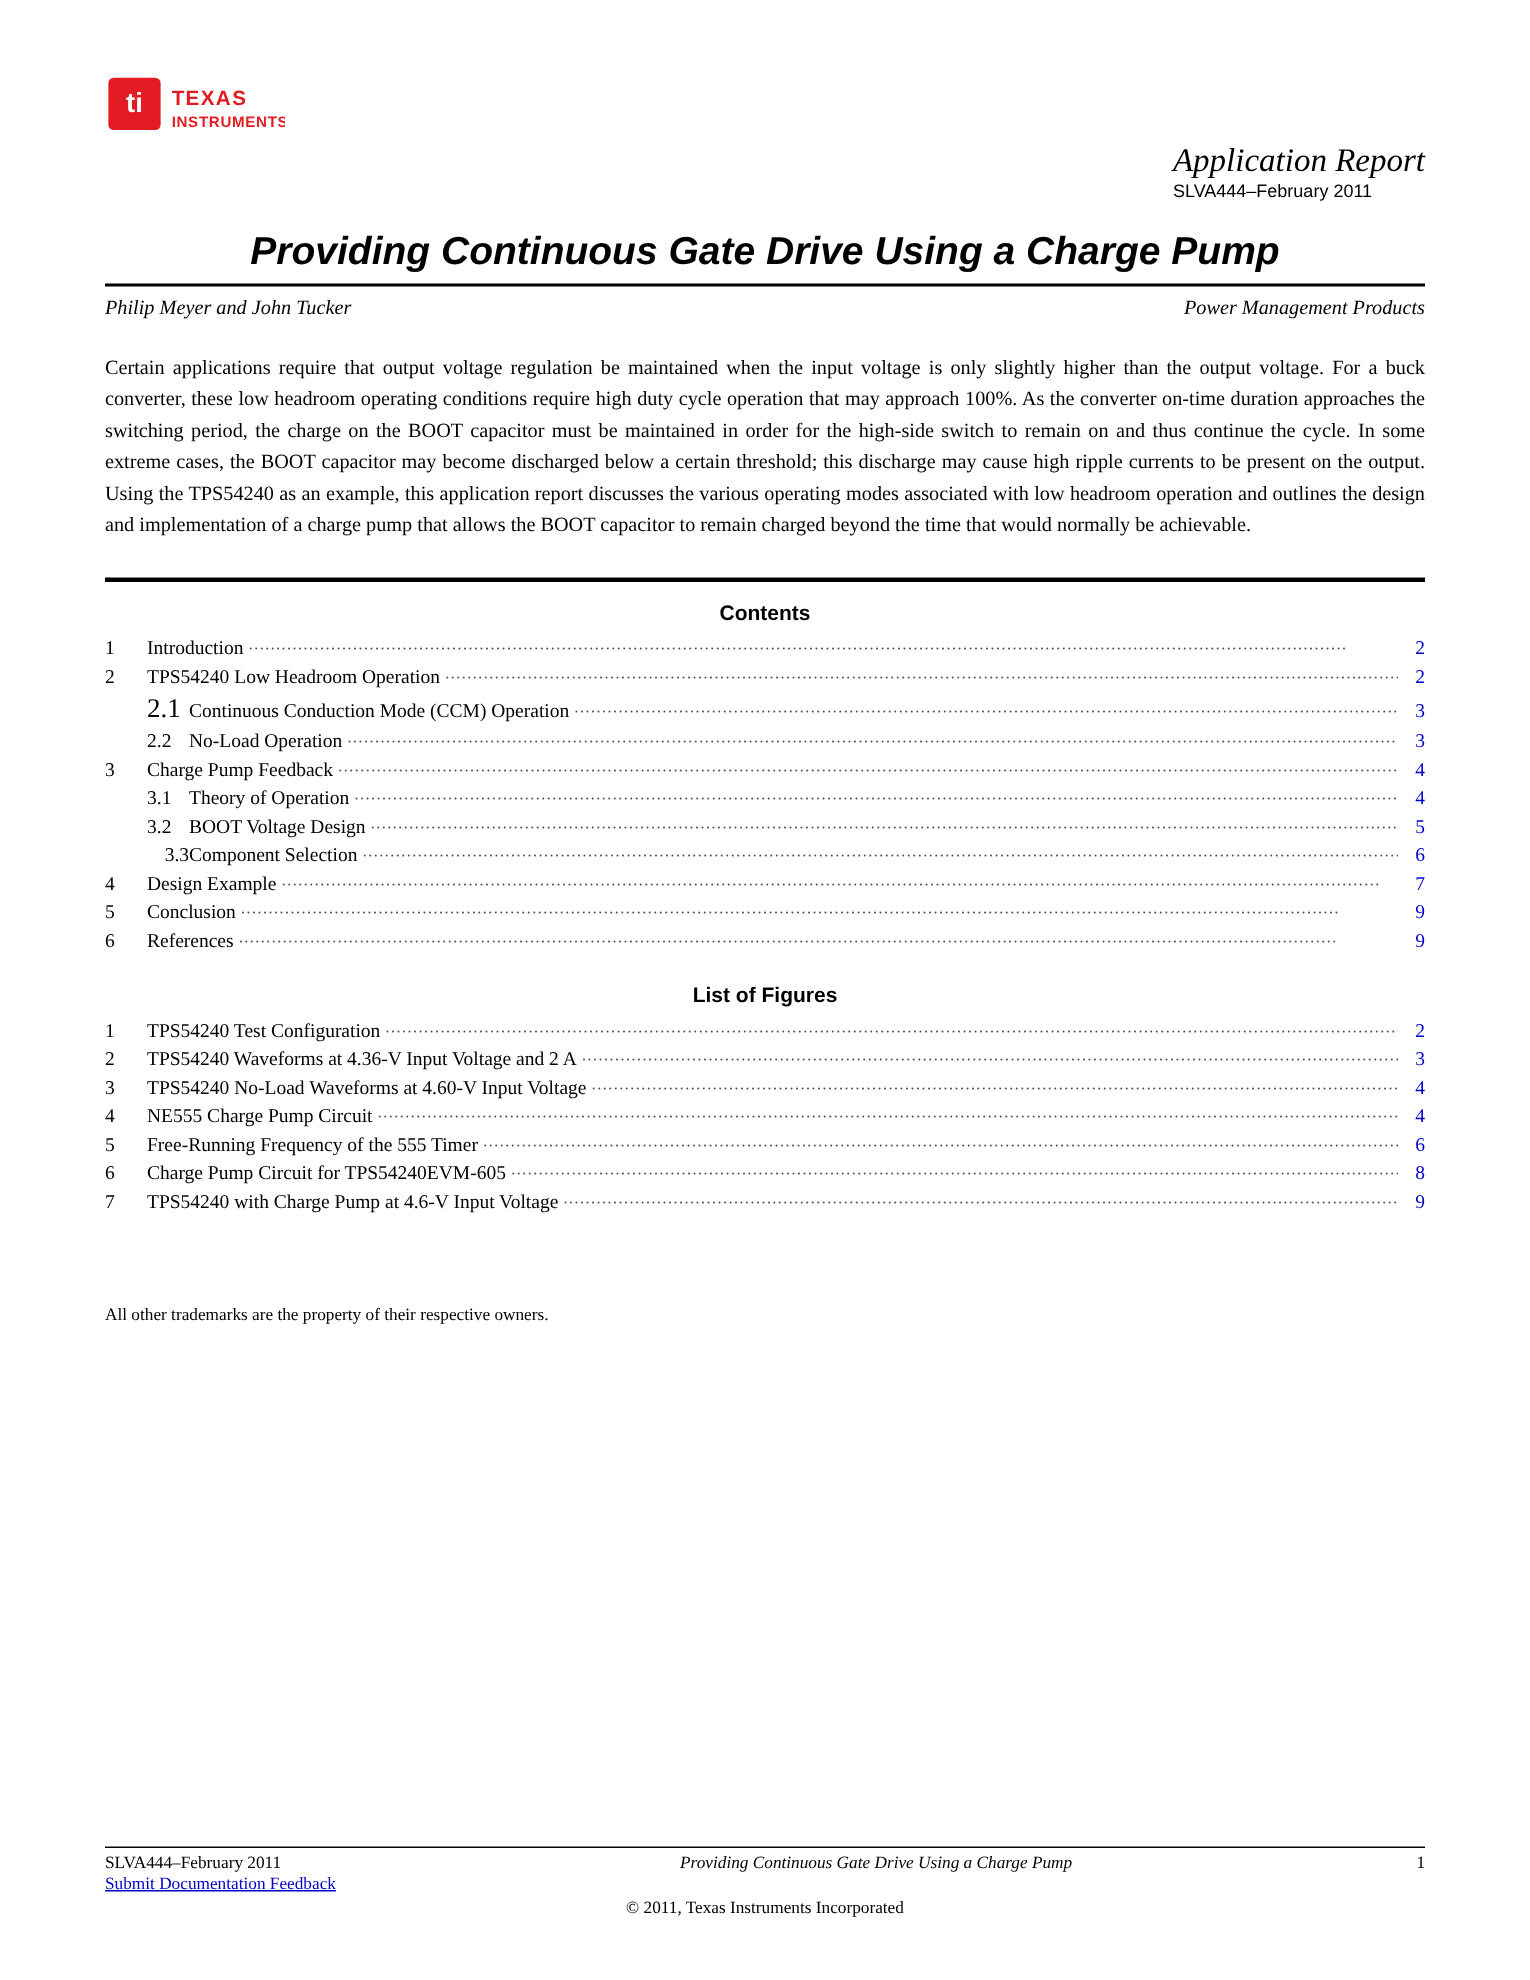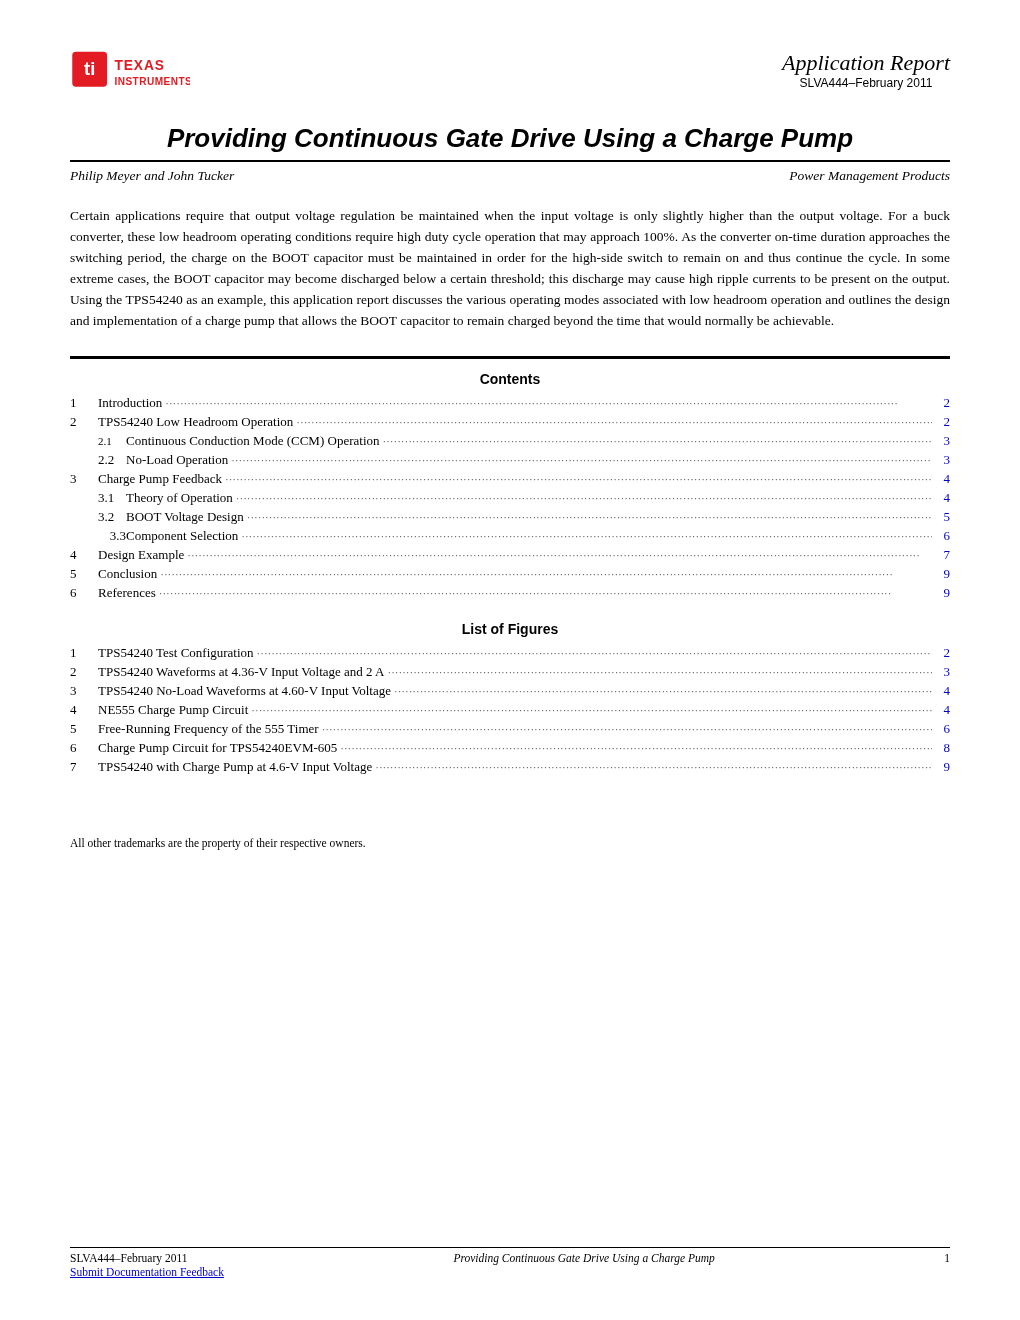--- a/index.html
+++ b/index.html
@@ -30,21 +30,22 @@
     .logo-area {
       display: flex;
       align-items: flex-start;
       gap: 8px;
     }
     .ti-logo {
       width: 120px;
       height: 55px;
     }
     .report-info {
-      text-align: center;
+      text-align: left;
+      margin-top: 44px;
     }
     .report-info .app-report {
       font-family: 'Times New Roman', Times, serif;
       font-size: 22px;
       font-style: italic;
       font-weight: normal;
       color: #000;
     }
     .report-info .slva {
       font-family: Arial, sans-serif;
@@ -244,21 +245,21 @@
     </div>
         <div class="toc-row">
       <span style="min-width:28px; padding-left:0px; font-size:13px;">2</span>
       <span style="white-space:nowrap; font-size:13px;">TPS54240 Low Headroom Operation</span>
       <span class="dotfill" style="padding:0 3px; overflow:hidden; white-space:nowrap; color:#555; font-size:11px; vertical-align:baseline;">
         ········································································································································································································
       </span>
       <span style="min-width:18px; text-align:right; color:#0000cc; font-size:13px;">2</span>
     </div>
         <div class="toc-row">
-      <span style="min-width:56px; padding-left:28px; font-size:11px;">2.1</span>
+      <span style="min-width:56px; padding-left:28px; font-size:18px;">2.1</span>
       <span style="white-space:nowrap; font-size:13px;">Continuous Conduction Mode (CCM) Operation</span>
       <span class="dotfill" style="padding:0 3px; overflow:hidden; white-space:nowrap; color:#555; font-size:11px; vertical-align:baseline;">
         ········································································································································································································
       </span>
       <span style="min-width:18px; text-align:right; color:#0000cc; font-size:13px;">3</span>
     </div>
         <div class="toc-row">
       <span style="min-width:56px; padding-left:28px; font-size:13px;">2.2</span>
       <span style="white-space:nowrap; font-size:13px;">No-Load Operation</span>
       <span class="dotfill" style="padding:0 3px; overflow:hidden; white-space:nowrap; color:#555; font-size:11px; vertical-align:baseline;">
@@ -394,15 +395,16 @@
   <div class="footer-bar">
     <div class="footer-line"></div>
     <div class="footer-content">
       <div class="footer-left">
         <span class="footer-slva">SLVA444–February 2011</span>
         <a class="footer-feedback" href="#">Submit Documentation Feedback</a>
       </div>
       <div class="footer-center">Providing Continuous Gate Drive Using a Charge Pump</div>
       <div class="footer-right">1</div>
     </div>
+    <div class="copyright-line">© 2011, Texas Instruments Incorporated</div>
   </div>
 
 </div>
 
 </body></html>

